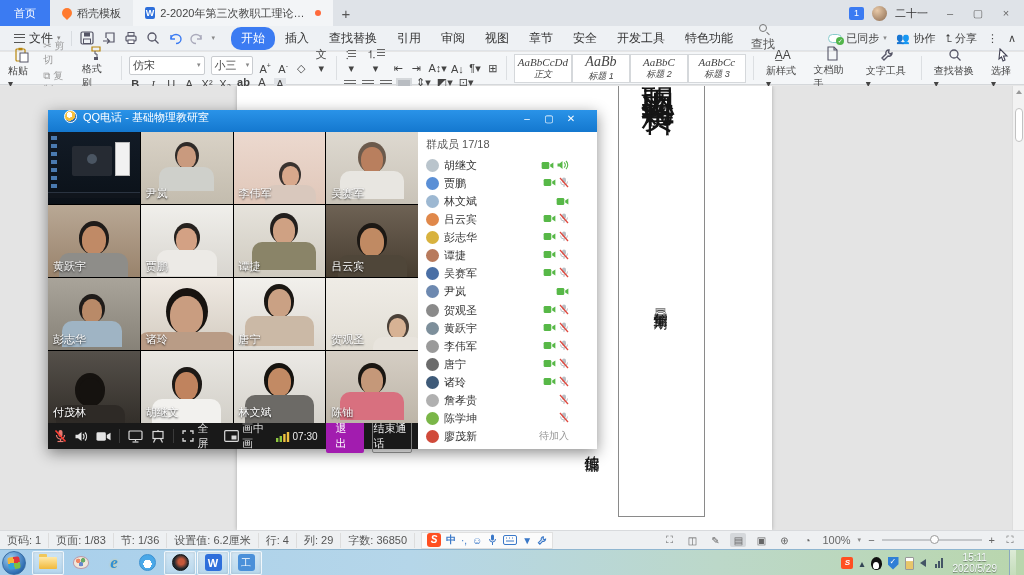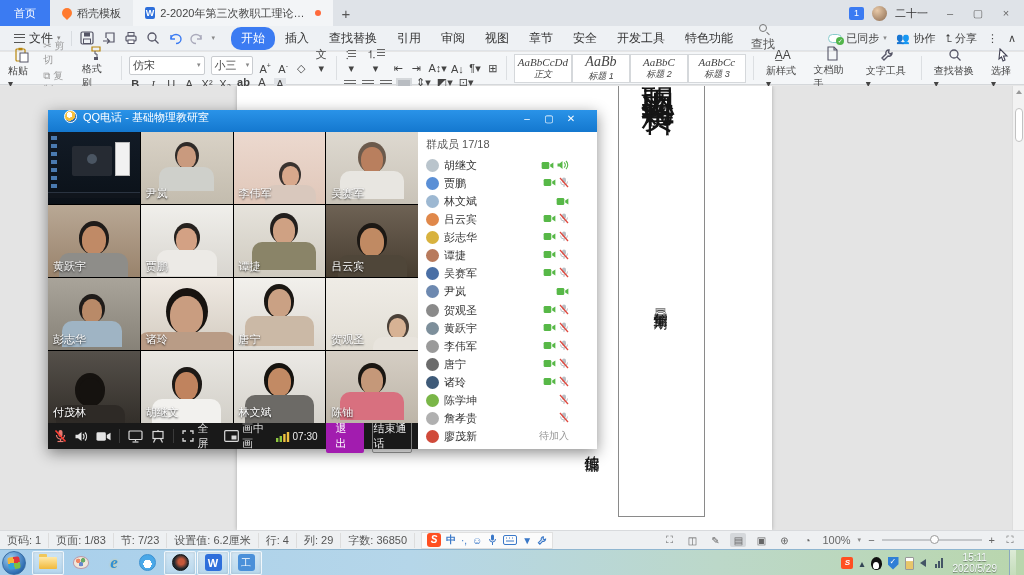--- a/index.html
+++ b/index.html
@@ -788,34 +788,34 @@
                 </svg></span>
               <span><svg width="10" height="11" viewBox="0 0 10 11">
                   <rect x="3" y="0.5" width="4" height="5.5" rx="2" fill="#b9bec4"></rect>
                   <path d="M1.5 4.5a3.5 3.5 0 0 0 7 0" stroke="#b9bec4" fill="none"></path>
                   <line x1="5" y1="8" x2="5" y2="10" stroke="#b9bec4"></line>
                   <line x1="1" y1="1" x2="9" y2="10" stroke="#e0483e" stroke-width="1.3"></line>
                 </svg></span>
             </span>
           </div>
           <div class="mrow">
+            <span class="mav" style="background:#b0b0b0"></span>
+                 <span class="mname">詹孝贵</span>
+                 <span class="micons">
+              <span><svg width="10" height="11" viewBox="0 0 10 11">
+                  <rect x="3" y="0.5" width="4" height="5.5" rx="2" fill="#b9bec4"></rect>
+                  <path d="M1.5 4.5a3.5 3.5 0 0 0 7 0" stroke="#b9bec4" fill="none"></path>
+                  <line x1="5" y1="8" x2="5" y2="10" stroke="#b9bec4"></line>
+                  <line x1="1" y1="1" x2="9" y2="10" stroke="#e0483e" stroke-width="1.3"></line>
+                </svg></span>
+            </span>
+          </div>
+          <div class="mrow">
             <span class="mav" style="background:#7ab648"></span>
                  <span class="mname">陈学坤</span>
-                 <span class="micons">
-              <span><svg width="10" height="11" viewBox="0 0 10 11">
-                  <rect x="3" y="0.5" width="4" height="5.5" rx="2" fill="#b9bec4"></rect>
-                  <path d="M1.5 4.5a3.5 3.5 0 0 0 7 0" stroke="#b9bec4" fill="none"></path>
-                  <line x1="5" y1="8" x2="5" y2="10" stroke="#b9bec4"></line>
-                  <line x1="1" y1="1" x2="9" y2="10" stroke="#e0483e" stroke-width="1.3"></line>
-                </svg></span>
-            </span>
-          </div>
-          <div class="mrow">
-            <span class="mav" style="background:#b0b0b0"></span>
-                 <span class="mname">詹孝贵</span>
                  <span class="micons">
               <span><svg width="10" height="11" viewBox="0 0 10 11">
                   <rect x="3" y="0.5" width="4" height="5.5" rx="2" fill="#b9bec4"></rect>
                   <path d="M1.5 4.5a3.5 3.5 0 0 0 7 0" stroke="#b9bec4" fill="none"></path>
                   <line x1="5" y1="8" x2="5" y2="10" stroke="#b9bec4"></line>
                   <line x1="1" y1="1" x2="9" y2="10" stroke="#e0483e" stroke-width="1.3"></line>
                 </svg></span>
             </span>
           </div>
           <div class="mrow">
@@ -827,21 +827,21 @@
           </div>
         </div>
     </div>
   </div>
 </div>
 
 <div id="statusbar">
   <span id="status-items" style="display:flex">
       <span class="status-item">页码: 1</span>
       <span class="status-item">页面: 1/83</span>
-      <span class="status-item">节: 7/23</span>
+      <span class="status-item">节: 1/36</span>
       <span class="status-item">设置值: 6.2厘米</span>
       <span class="status-item">行: 4</span>
       <span class="status-item">列: 29</span>
       <span class="status-item">字数: 36850</span>
     </span>
   <div id="ime">
     <span class="slogo">S</span>
     <span class="imeg" style="font-weight:bold">中</span>
     <span class="imeg">·,</span>
     <span class="imeg">☺</span>

